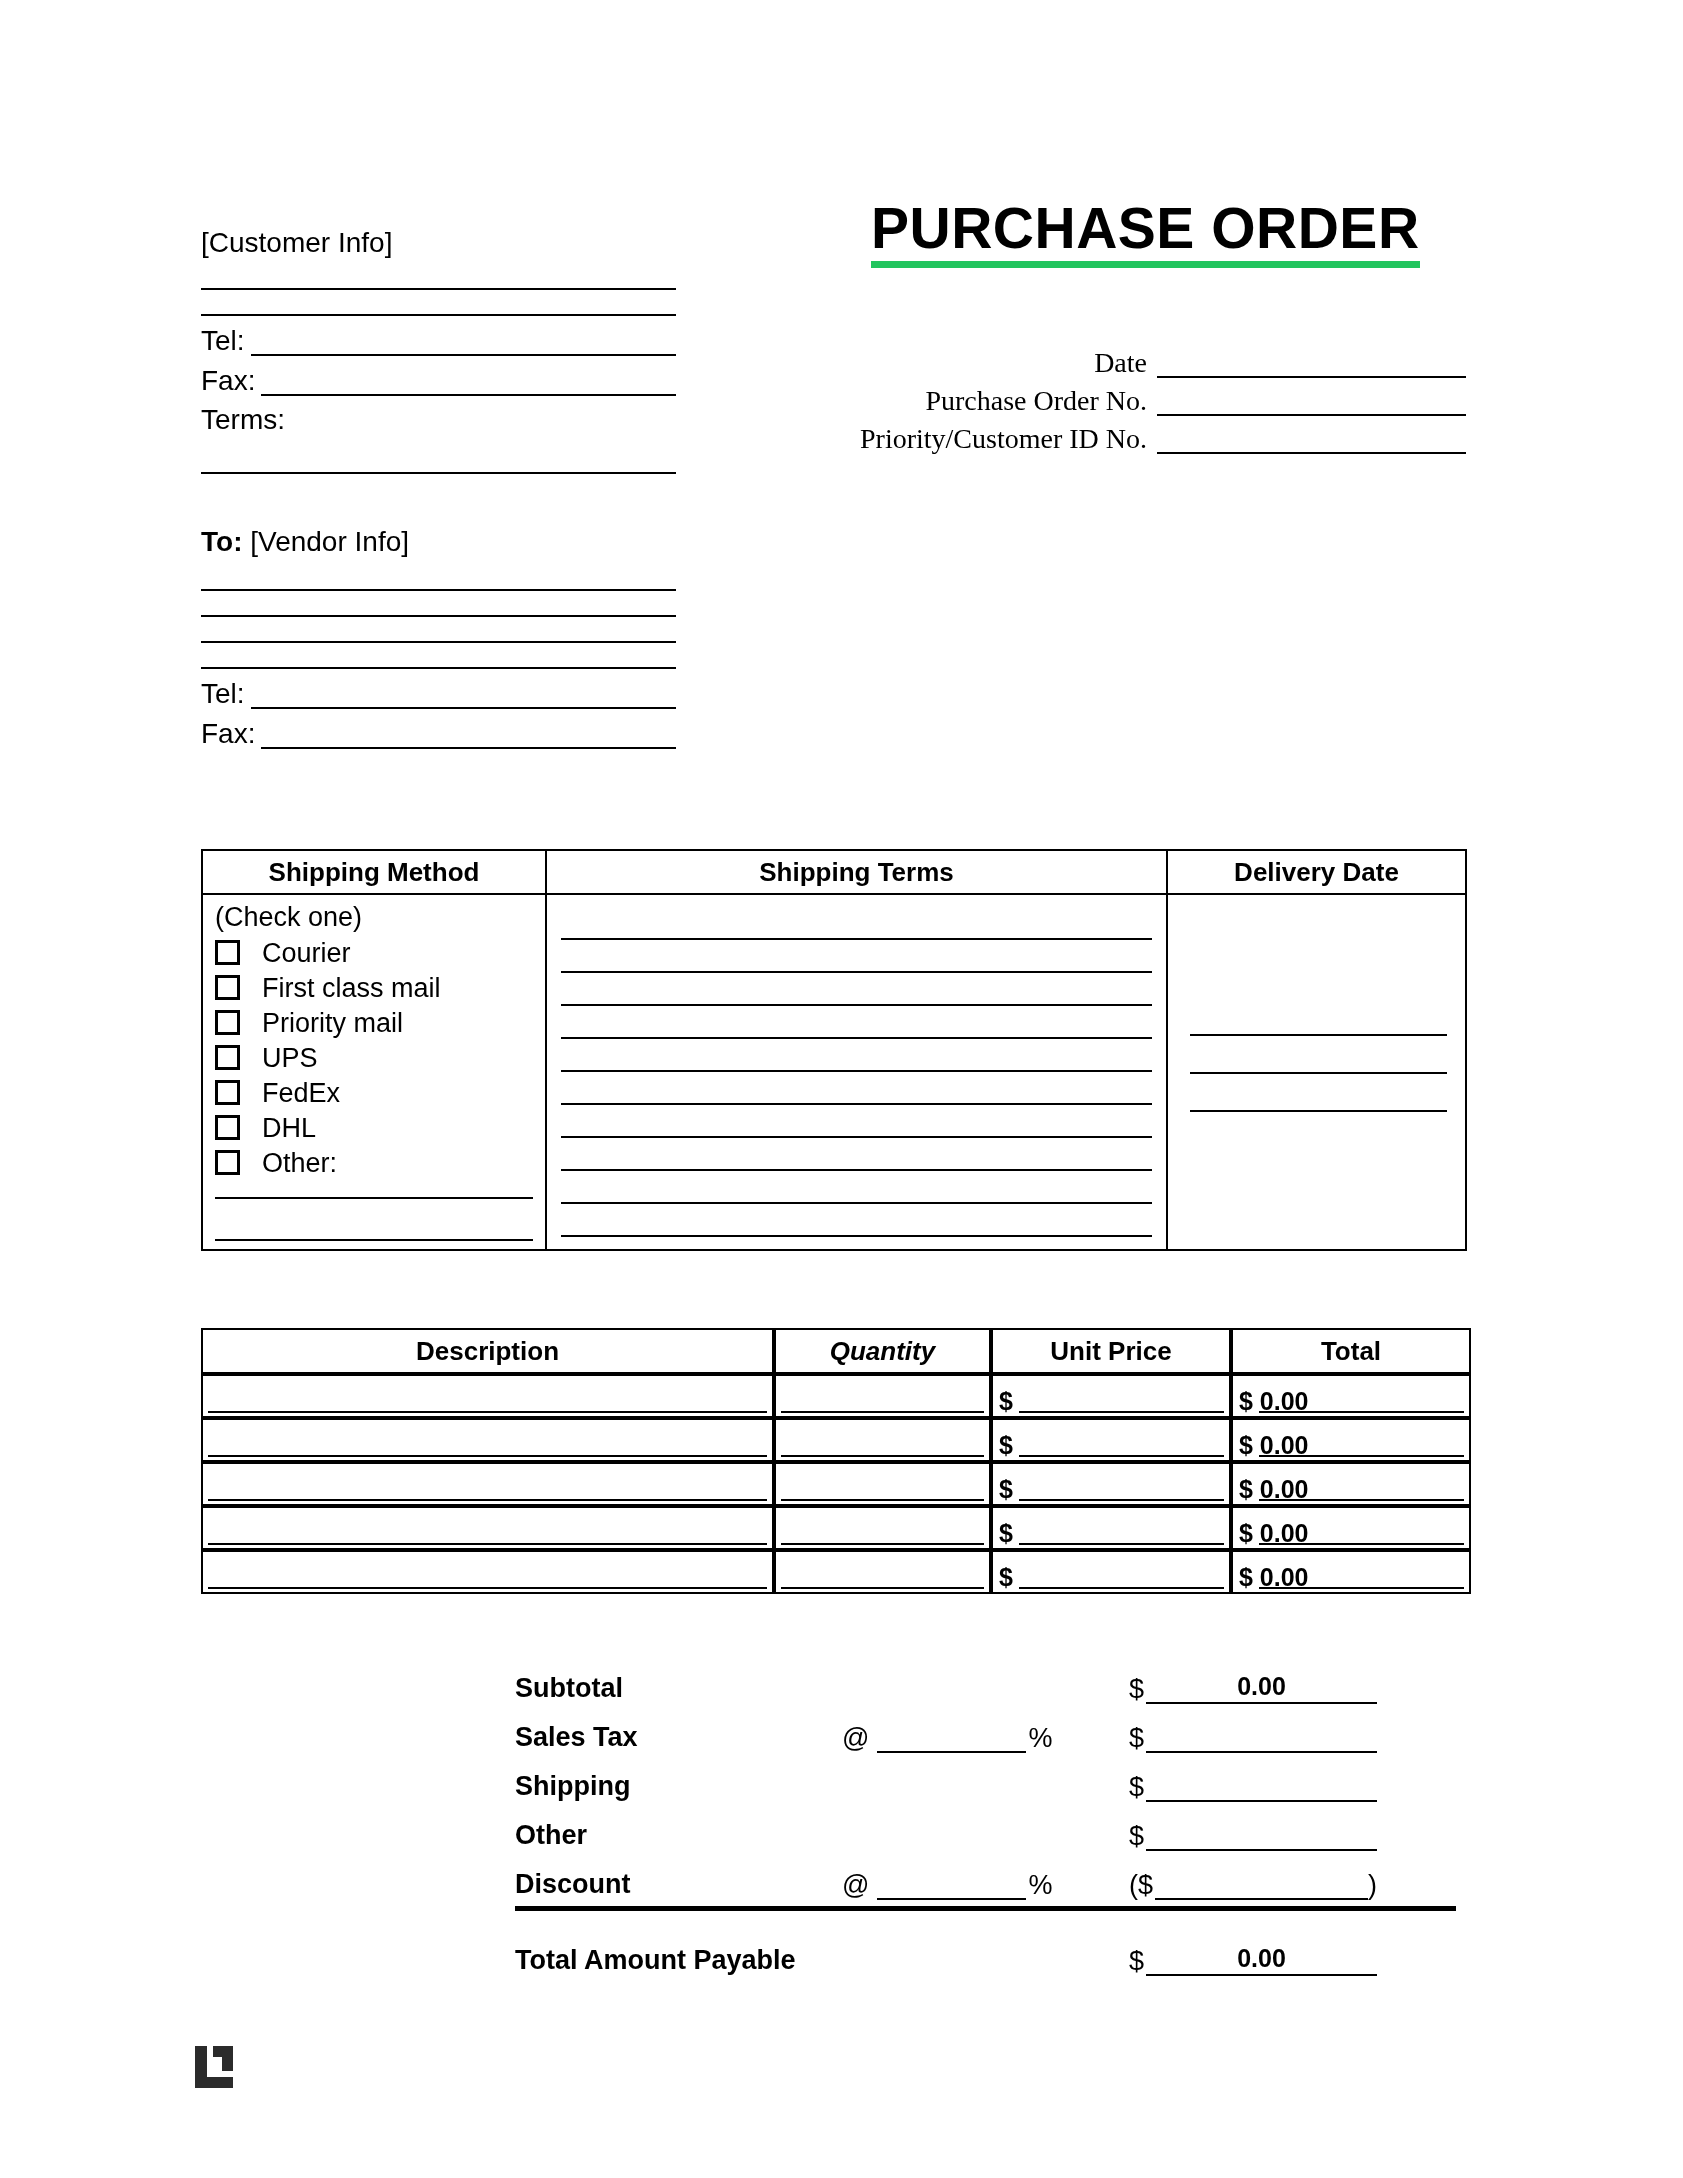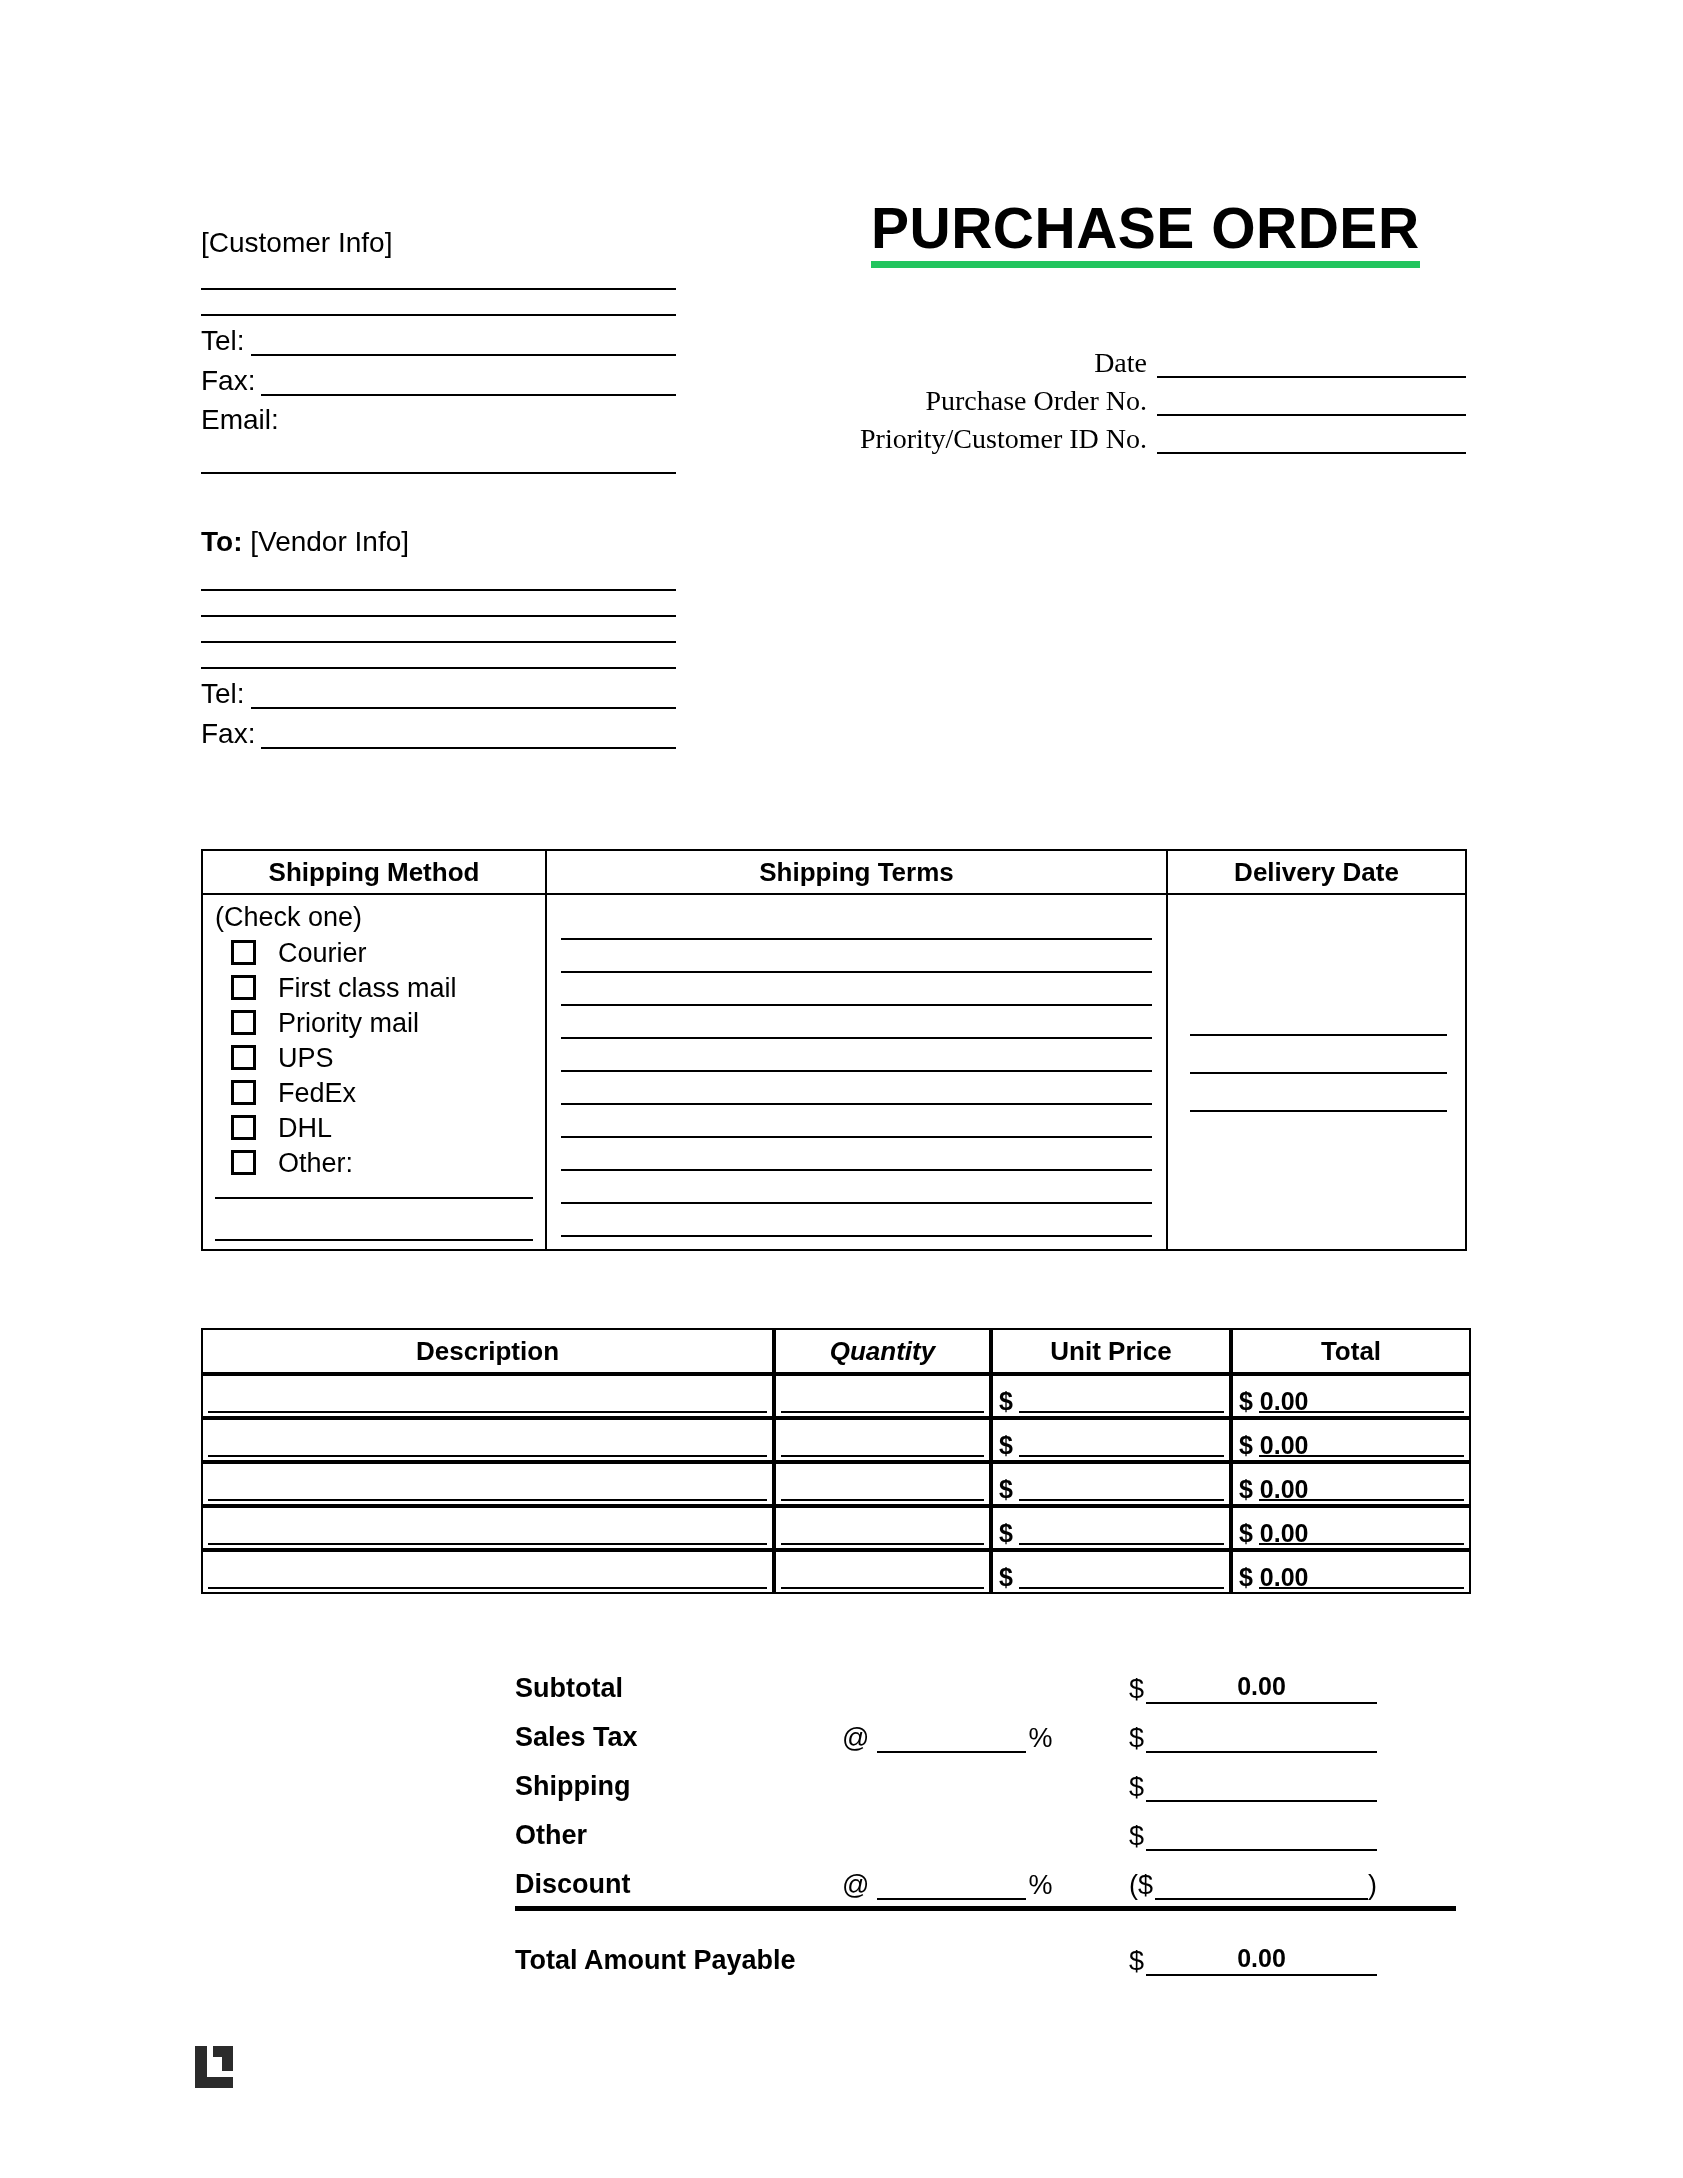--- a/index.html
+++ b/index.html
@@ -155,21 +155,21 @@
   .col-method { width: 342px; }
   .col-terms  { width: 619px; }
   .col-date   { width: 297px; }
 
   .method-cell { height: 342px; position: relative; }
   .check-one {
     font-size: 27px;
     line-height: 32px;
     padding: 6px 0 0 12px;
   }
-  .chk-list { padding-left: 28px; margin-top: 2px; }
+  .chk-list { padding-left: 12px; margin-top: 2px; }
   .chk-item {
     display: flex;
     align-items: center;
     height: 35px;
   }
   .chk-box {
     width: 25px;
     height: 25px;
     border: 3px solid #000;
     background: #fff;
@@ -362,21 +362,21 @@
       <div class="cust-line l2"></div>
       <div class="labeled-row">
         <span class="lbl">Tel:</span>
         <span class="fill"></span>
       </div>
       <div class="labeled-row">
         <span class="lbl">Fax:</span>
         <span class="fill"></span>
       </div>
       <div class="email-row">
-        <span class="lbl" style="font-size:28px;">Email:</span>
+        <span class="lbl" style="font-size:28px;">Terms:</span>
         <div class="email-underline"></div>
       </div>
     </div>
 
     <div class="po-title">PURCHASE ORDER</div>
 
     <div class="meta-block">
       <div class="meta-row">
         <span class="mlbl">Date</span>
         <span class="mfill"></span>

